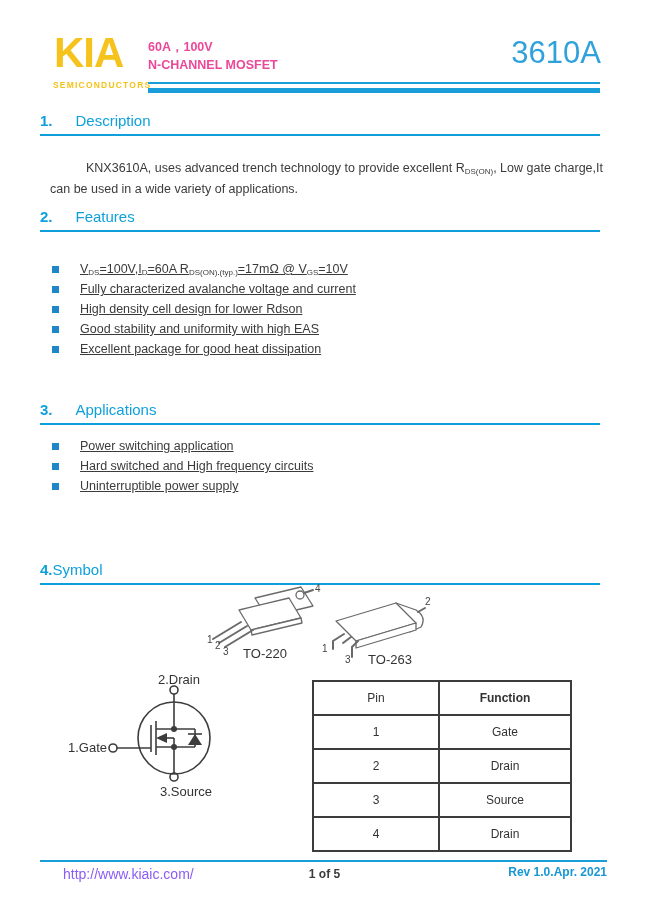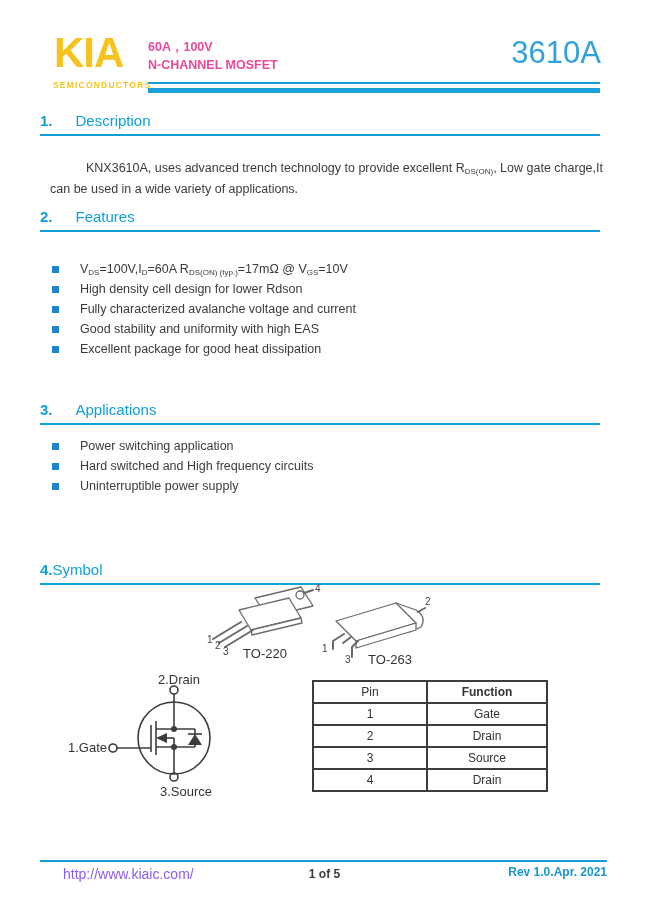--- a/index.html
+++ b/index.html
@@ -24,28 +24,28 @@
     font-size:15px;color:#0fa0db;
   }
   .sec-title .hnum{font-weight:700;}
   .sec-title .sp{margin-left:23px;}
 
   
   .body-text{left:50px;top:158px;width:558px;margin:0;font-size:12.5px;line-height:21px;text-indent:36px;color:#3b3b3b;}
   sub{font-size:8px;line-height:0;vertical-align:-2px;}
 
   
-  .blist{margin:0;padding:0;list-style:none;left:52px;}
+  .blist{margin:0;padding:0;list-style:none;left:52px;text-decoration:underline;}
   .blist li{display:flex;align-items:center;margin:0 0 7px 0;font-size:12.5px;line-height:13px;color:#3b3b3b;}
   .bullet{flex:0 0 auto;width:7px;height:7px;background:#1e86c9;margin-right:21px;}
 
   
   .pin-table{border-collapse:collapse;}
   .pin-table td{border:2px solid #3c3c3c;height:20px;text-align:center;vertical-align:middle;
-    font-size:12px;color:#333;padding:0;}
+    font-size:12px;color:#333;padding:6px;}
   .pin-table .c1{width:112px;}
   .pin-table .c2{width:118px;font-weight:bold;}
 
   
   .ft-rule{left:40px;top:860px;width:567px;height:2px;}
   .ft-url{left:63px;top:866px;font-size:14px;font-weight:400;color:#8b5cf6;text-decoration:none;}
   .ft-page{left:0;width:649px;top:867px;text-align:center;font-size:12px;font-weight:700;color:#3b3b3b;}
   .ft-rev{right:42px;top:865px;font-size:12px;font-weight:700;color:#1797d4;}
 
   svg text{font-family:"Liberation Sans", sans-serif;}
@@ -80,25 +80,25 @@
   <div class="abs sec-title" style="top:208px">
     <span class="hnum">2.</span><span class="sp">Features</span>
   </div>
   <ul class="abs blist" style="top:263px">
     <li>
       <span class="bullet"></span>
       <span><span>V</span><sub>DS</sub><span>=100V,I</span><sub>D</sub><span>=60A R</span><sub>DS(ON) (typ.)</sub><span>=17mΩ @ V</span><sub>GS</sub><span>=10V</span></span>
     </li>
     <li>
       <span class="bullet"></span>
+      <span>Fully characterized avalanche voltage and current</span>
+    </li>
+    <li>
+      <span class="bullet"></span>
       <span>High density cell design for lower Rdson</span>
-    </li>
-    <li>
-      <span class="bullet"></span>
-      <span>Fully characterized avalanche voltage and current</span>
     </li>
     <li>
       <span class="bullet"></span>
       <span>Good stability and uniformity with high EAS</span>
     </li>
     <li>
       <span class="bullet"></span>
       <span>Excellent package for good heat dissipation</span>
     </li>
   </ul>

